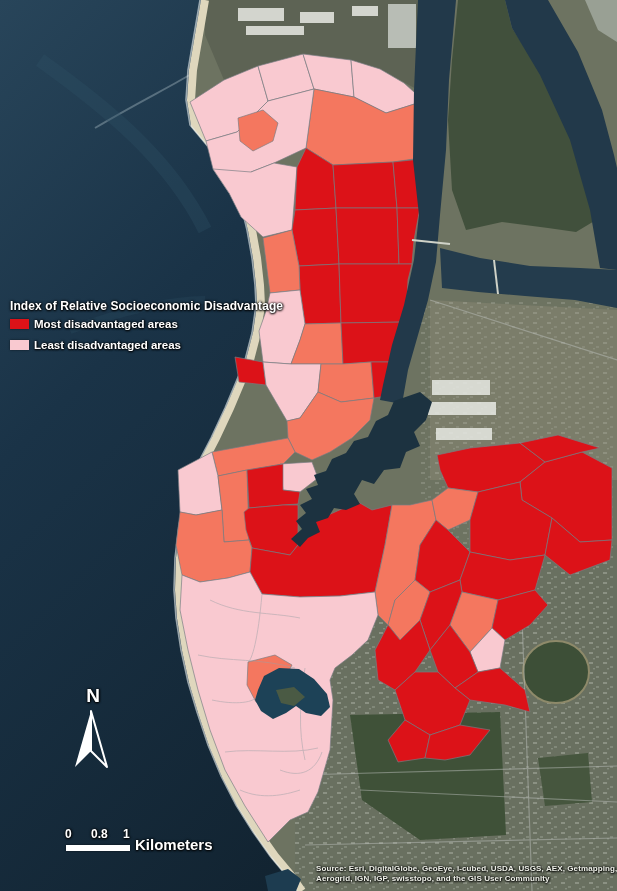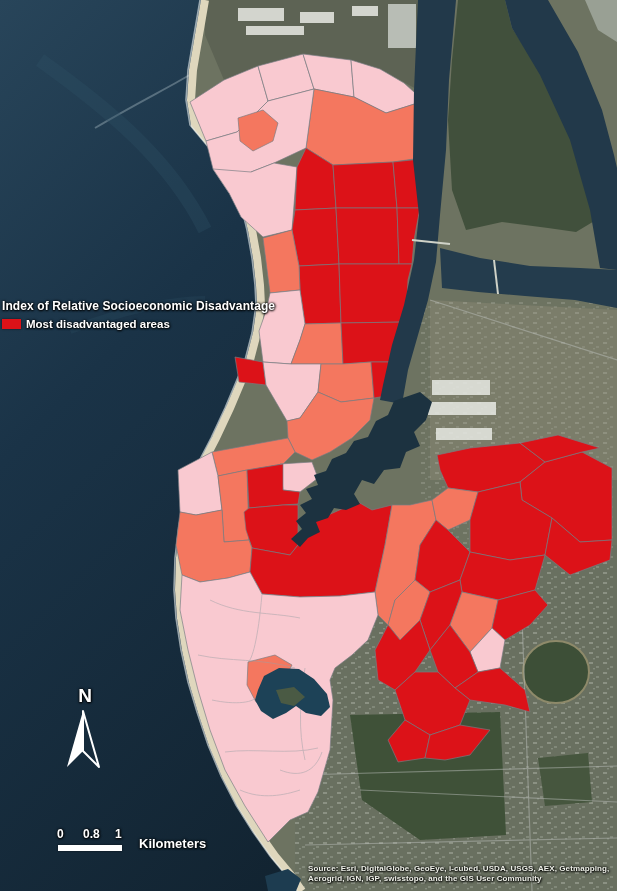--- a/index.html
+++ b/index.html
@@ -1,39 +1,39 @@
 <!DOCTYPE html>
 <html><head>
 <meta charset="utf-8">
 <style>
   html,body{margin:0;padding:0;background:#000;}
   .stage{position:relative;width:617px;height:891px;overflow:hidden;
          font-family:"Liberation Sans",sans-serif;background:#14242f;}
   .stage svg{position:absolute;left:0;top:0;}
-  .overlay{position:absolute;color:#fff;}
+  .overlay{position:absolute;color:#fff;margin-left:8px;}
   .shadowed{text-shadow:0 1px 2px rgba(0,0,0,.95),1px 0 2px rgba(0,0,0,.8),0 0 3px rgba(0,0,0,.8);}
   
   .legend{left:2px;top:299px;width:310px;}
   .legend-title{font-size:12px;font-weight:bold;line-height:14px;letter-spacing:.1px;}
   .legend-row{display:flex;align-items:center;height:20px;margin-top:1px;}
   .legend-swatch{width:19px;height:10px;flex:0 0 19px;box-shadow:0 0 2px rgba(0,0,0,.6);}
   .legend-label{font-size:11.5px;font-weight:bold;margin-left:5px;color:#fff;}
   
   .north{left:55px;top:685px;width:60px;height:95px;}
   .north .n-letter{position:absolute;left:50%;top:0;transform:translateX(-50%);
         font-size:19px;font-weight:bold;}
   
   .scalebar{left:57px;top:827px;width:220px;height:30px;font-weight:bold;}
   .scalebar .ticks{position:absolute;top:0;left:0;font-size:12px;}
   .scalebar .t0{position:absolute;left:0;}
   .scalebar .t1{position:absolute;left:26px;}
   .scalebar .t2{position:absolute;left:58px;}
   .scalebar .bar{position:absolute;left:1px;top:18px;width:64px;height:6px;background:#fff;
         box-shadow:0 0 2px rgba(0,0,0,.7);}
-  .scalebar .unit{position:absolute;left:82px;top:9px;font-size:13px;}
+  .scalebar .unit{position:absolute;left:70px;top:9px;font-size:15px;}
   
   .attrib{left:308px;top:864px;width:306px;font-size:8px;font-weight:bold;line-height:10px;
         color:#eef0e8;letter-spacing:.1px;}
 </style>
 </head>
 <body>
 
 <div class="stage">
 
   <svg width="617" height="891" viewBox="0 0 617 891">
@@ -173,20 +173,24 @@
       <line x1="494" y1="260" x2="498" y2="294" stroke="#cfd2c8" stroke-width="2"></line>
     </g>
   </svg>
 
   <div class="overlay legend">
     <div class="legend-title shadowed">Index of Relative Socioeconomic Disadvantage</div>
     <div class="legend-row">
       <div class="legend-swatch" id="sw-most" style="background: rgb(220, 18, 24);"></div>
       <div class="legend-label shadowed">Most disadvantaged areas</div>
     </div>
+    <div class="legend-row">
+      <div class="legend-swatch" id="sw-least" style="background: rgb(249, 201, 208);"></div>
+      <div class="legend-label shadowed">Least disadvantaged areas</div>
+    </div>
   </div>
 
   <div class="overlay north">
     <div class="n-letter shadowed">N</div>
     <svg width="60" height="95" viewBox="0 0 60 95">
       <path d="M28,26 L12,82 L28,66 Z" fill="#ffffff"></path>
       <path d="M28,26 L44,82 L28,66 Z" fill="none" stroke="#ffffff" stroke-width="2" stroke-linejoin="round"></path>
     </svg>
   </div>
 

